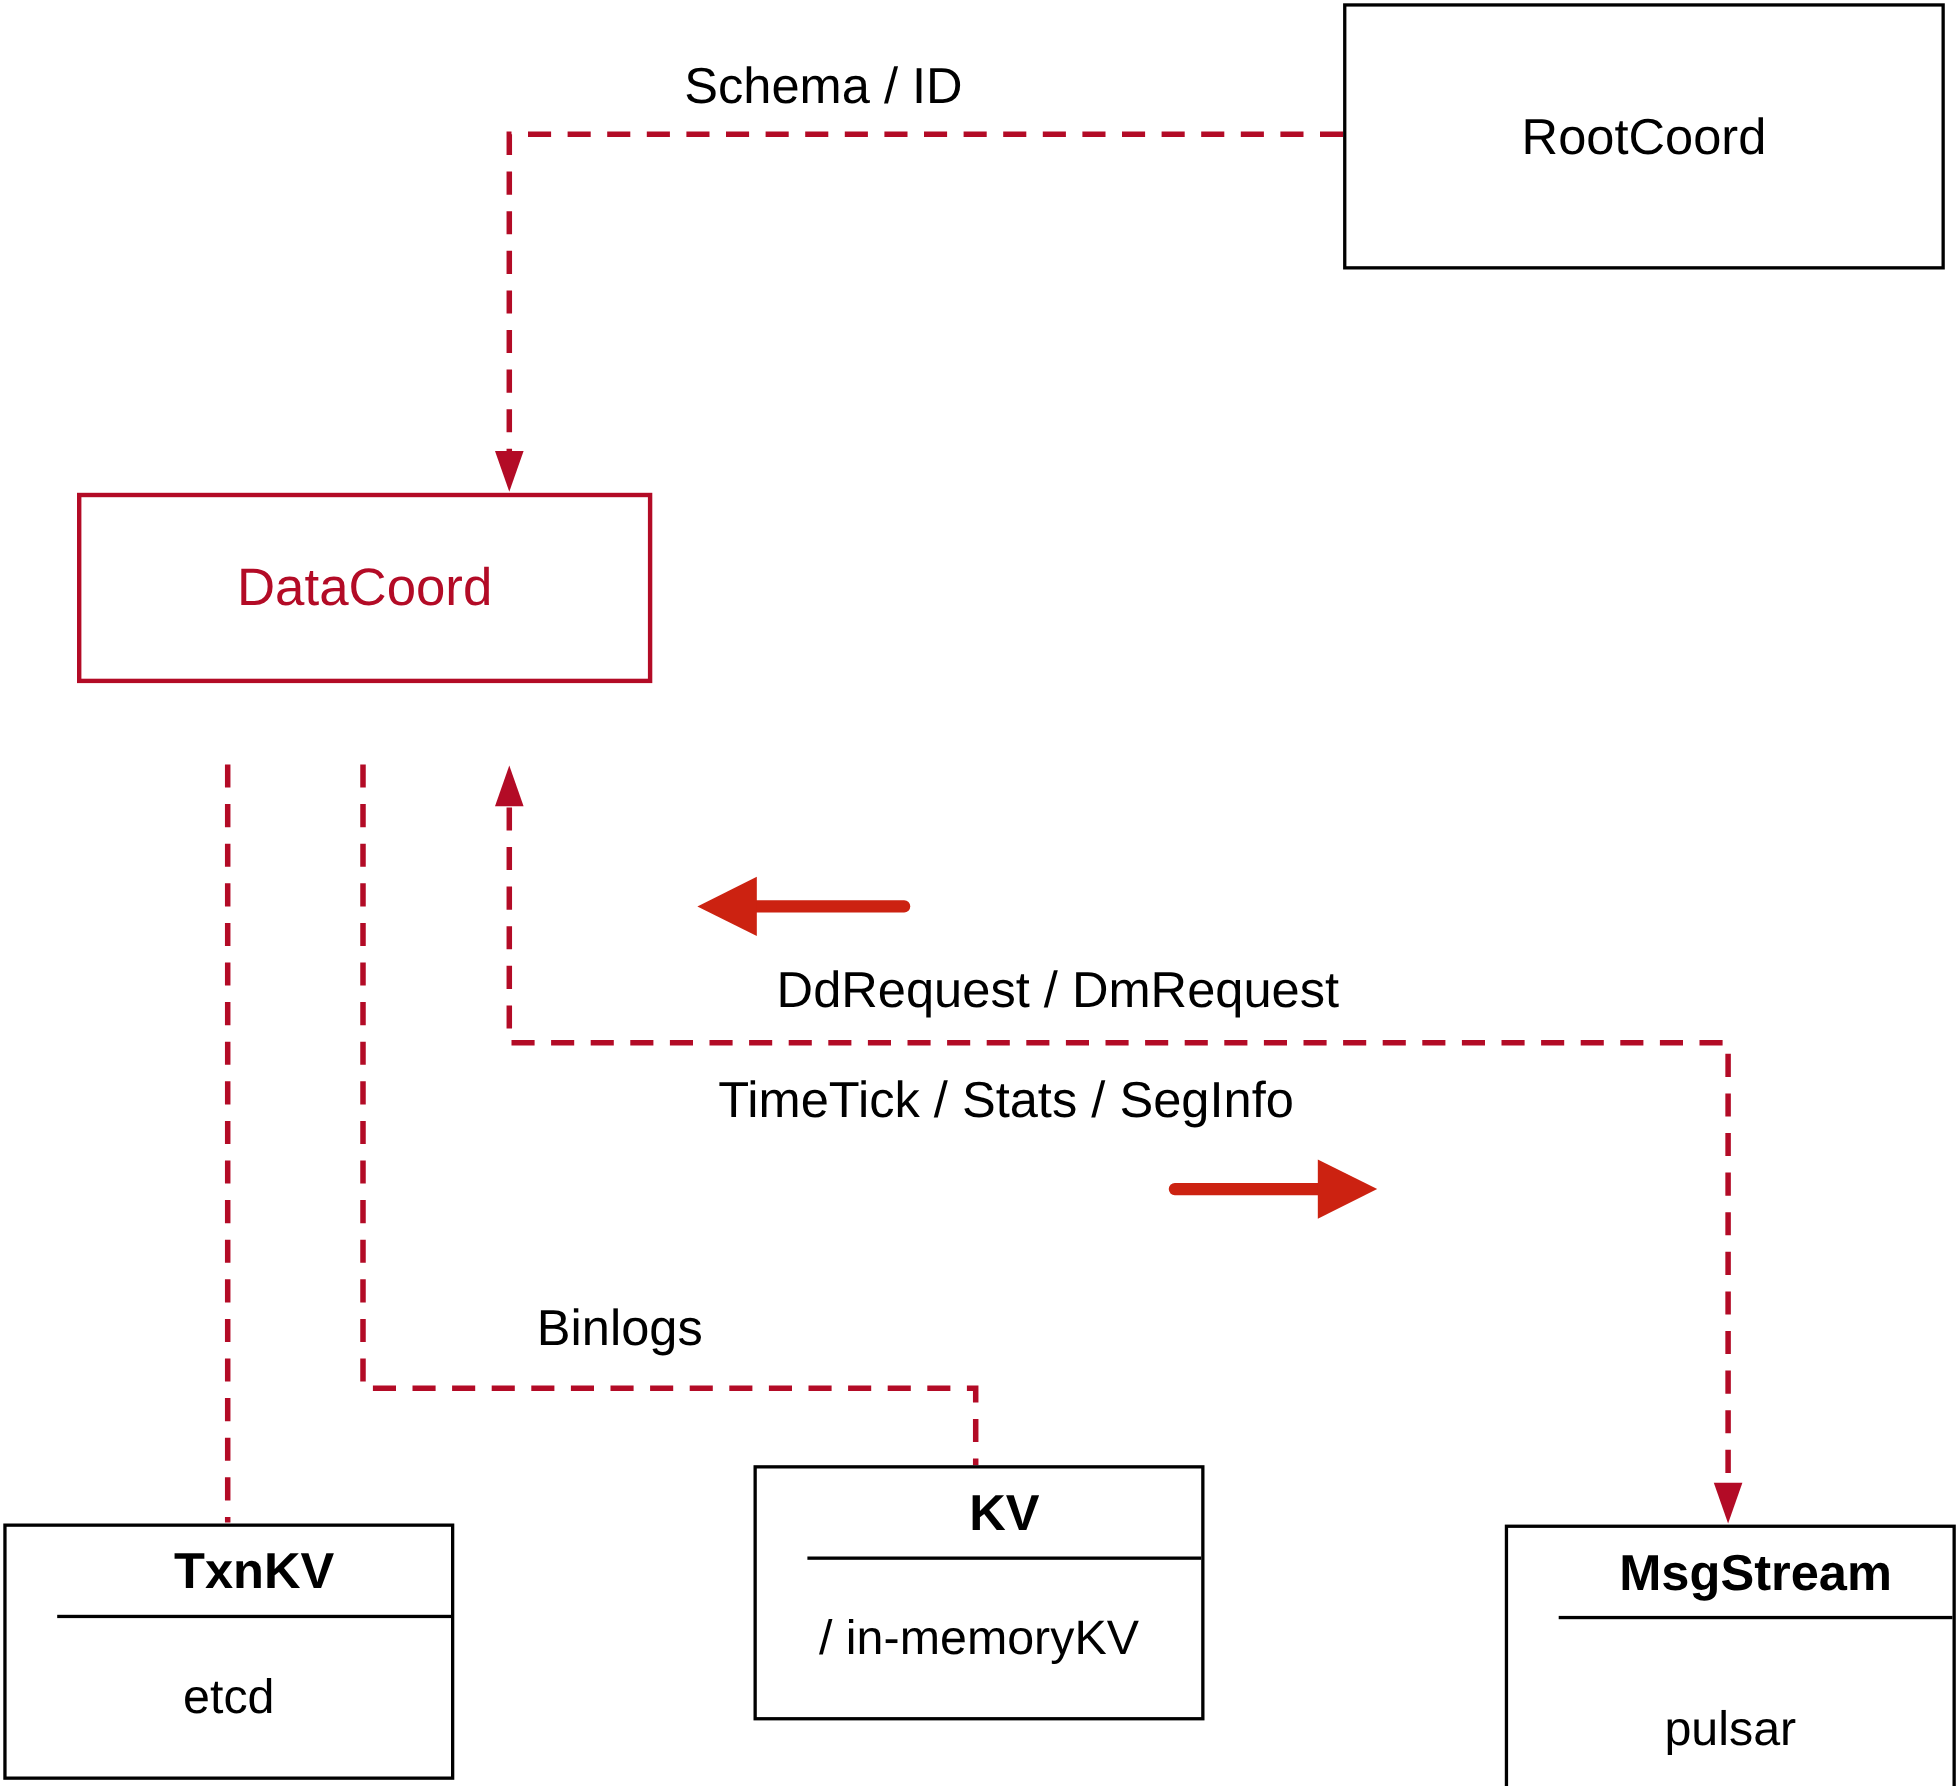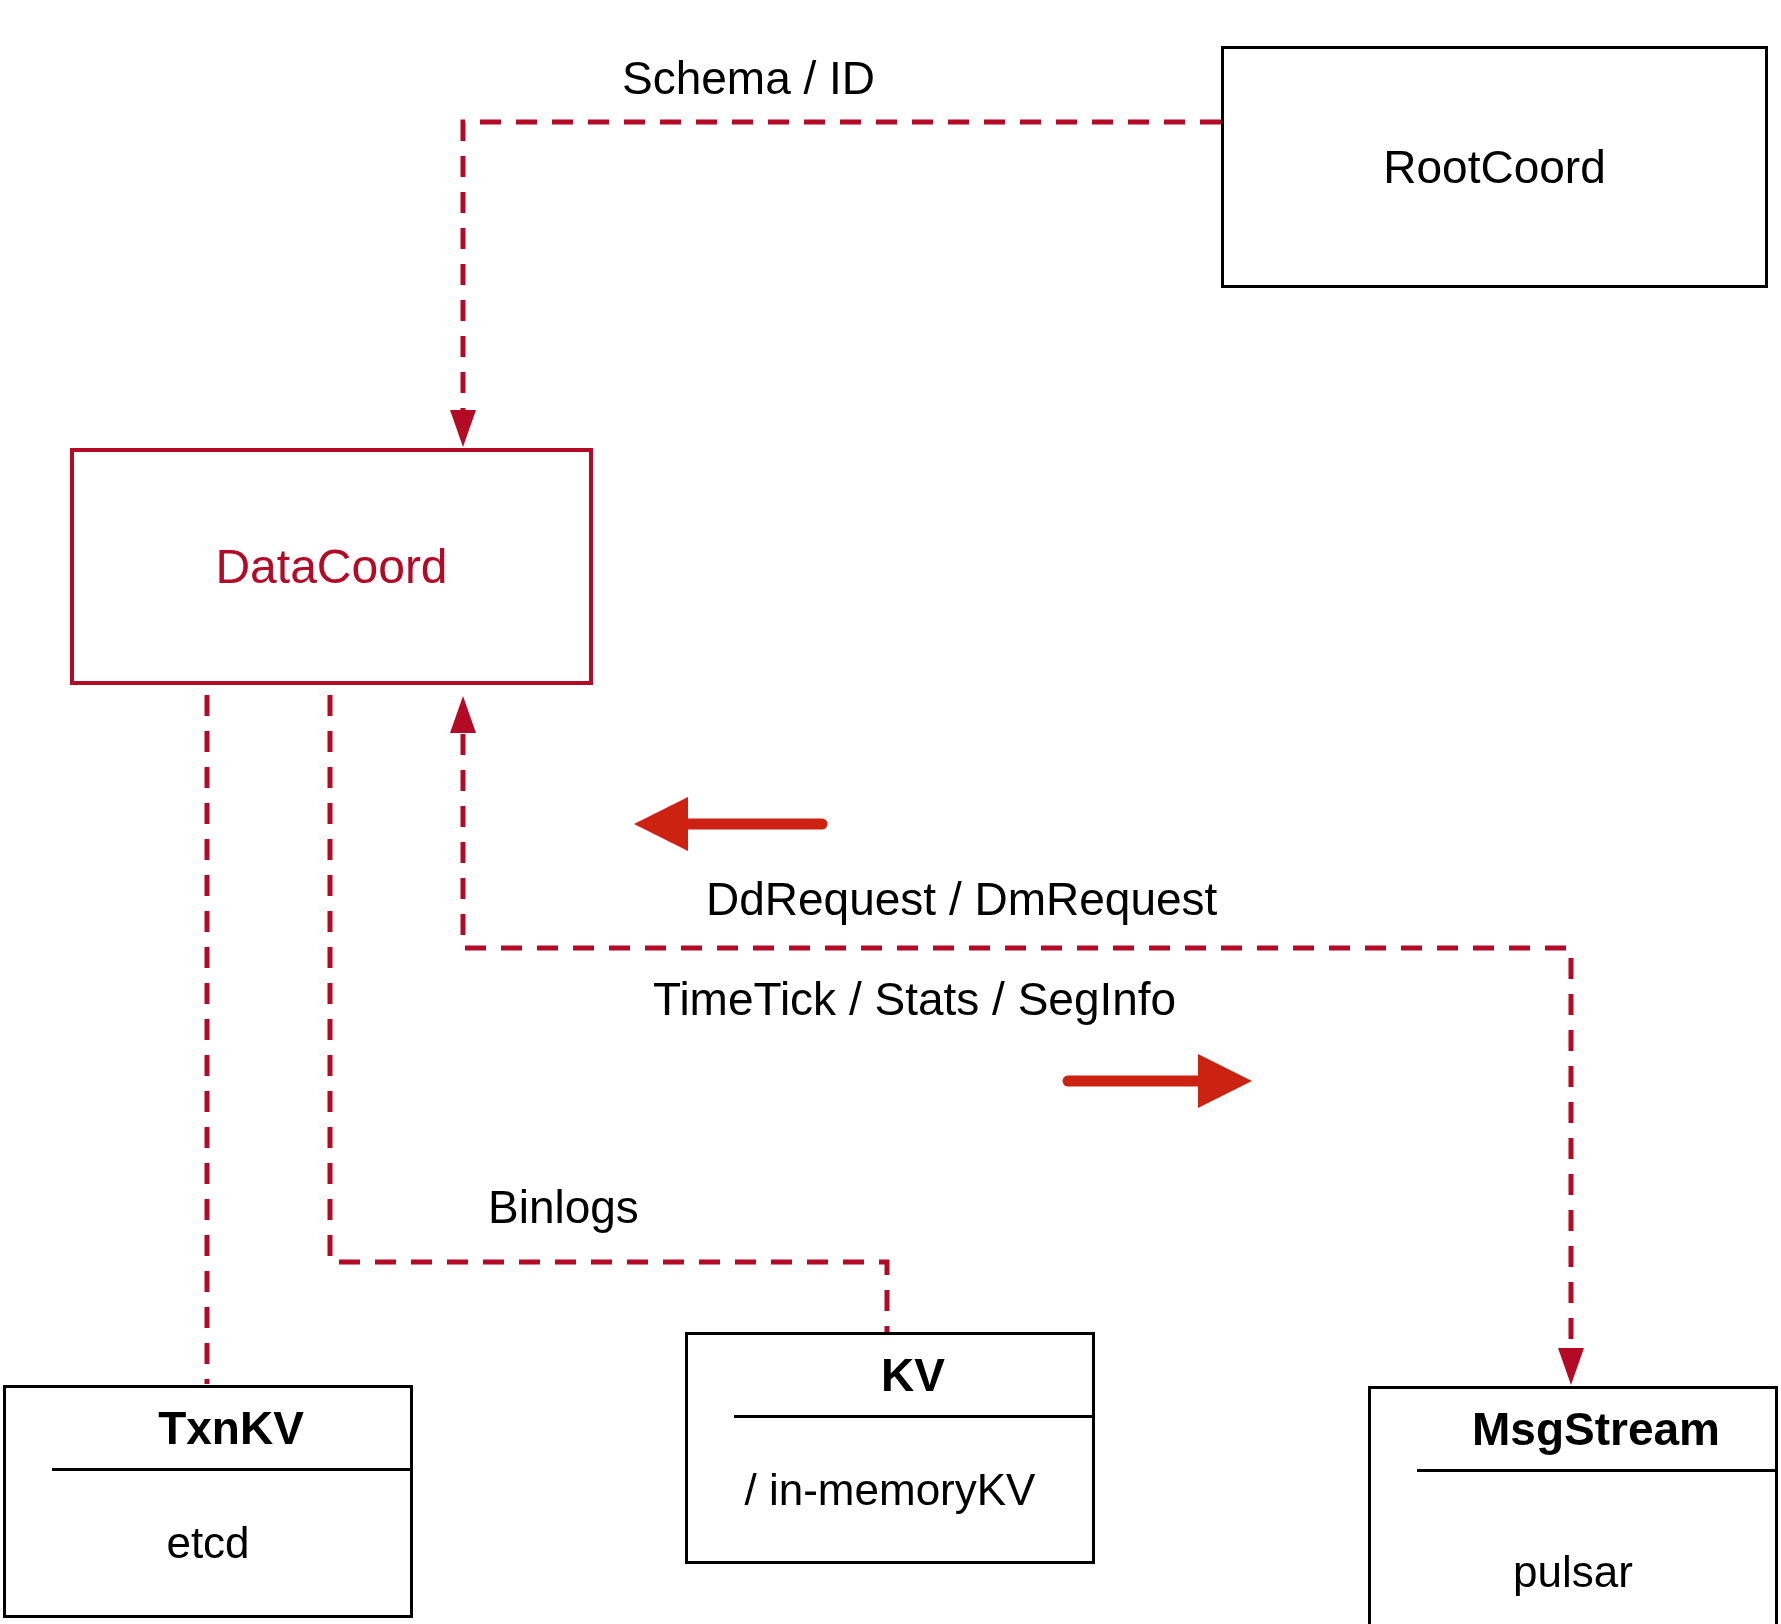--- a/index.html
+++ b/index.html
@@ -16,21 +16,21 @@
     background:#ffffff;
     overflow:hidden;
   }
   svg.connectors{position:absolute;left:0;top:0;width:1781px;height:1624px;}
   .node{
     position:absolute;
     background:#ffffff;
     box-sizing:border-box;
     display:flex;align-items:center;justify-content:center;
   }
-  .node.black{border:3px solid var(--box-border);margin-top:43px;}
+  .node.black{border:3px solid var(--box-border);}
   .node.red{border:4px solid var(--connector-red);}
   .node-label{font-size:46px;color:var(--label-ink);}
   .node.red .node-label{color:var(--connector-red);font-size:48px;}
   .tablebox{
     position:absolute;
     background:#ffffff;
     border:3px solid var(--box-border);
     box-sizing:border-box;
     display:flex;flex-direction:column;
   }
@@ -87,21 +87,21 @@
     <g>
       <line x1="1068" y1="1081" x2="1202" y2="1081" stroke="var(--arrow-red)" stroke-width="11" stroke-linecap="round"></line>
       <polygon points="1252,1081 1198,1054 1198,1108" fill="var(--arrow-red)"></polygon>
     </g>
   </svg>
 
   <div class="node black" style="left:1221px;top:3px;width:547px;height:242px;">
     <span class="node-label">RootCoord</span>
   </div>
 
-  <div class="node red" style="left:70px;top:448px;width:523px;height:237px;">
+  <div class="node red" style="left:70px;top:448px;width:523px;height:173px;">
     <span class="node-label">DataCoord</span>
   </div>
 
   <div class="tablebox" style="left:3px;top:1385px;width:410px;height:233px;">
     <div class="hdr">TxnKV</div>
     <div class="body">
       <div>etcd</div>
     </div>
   </div>
 

